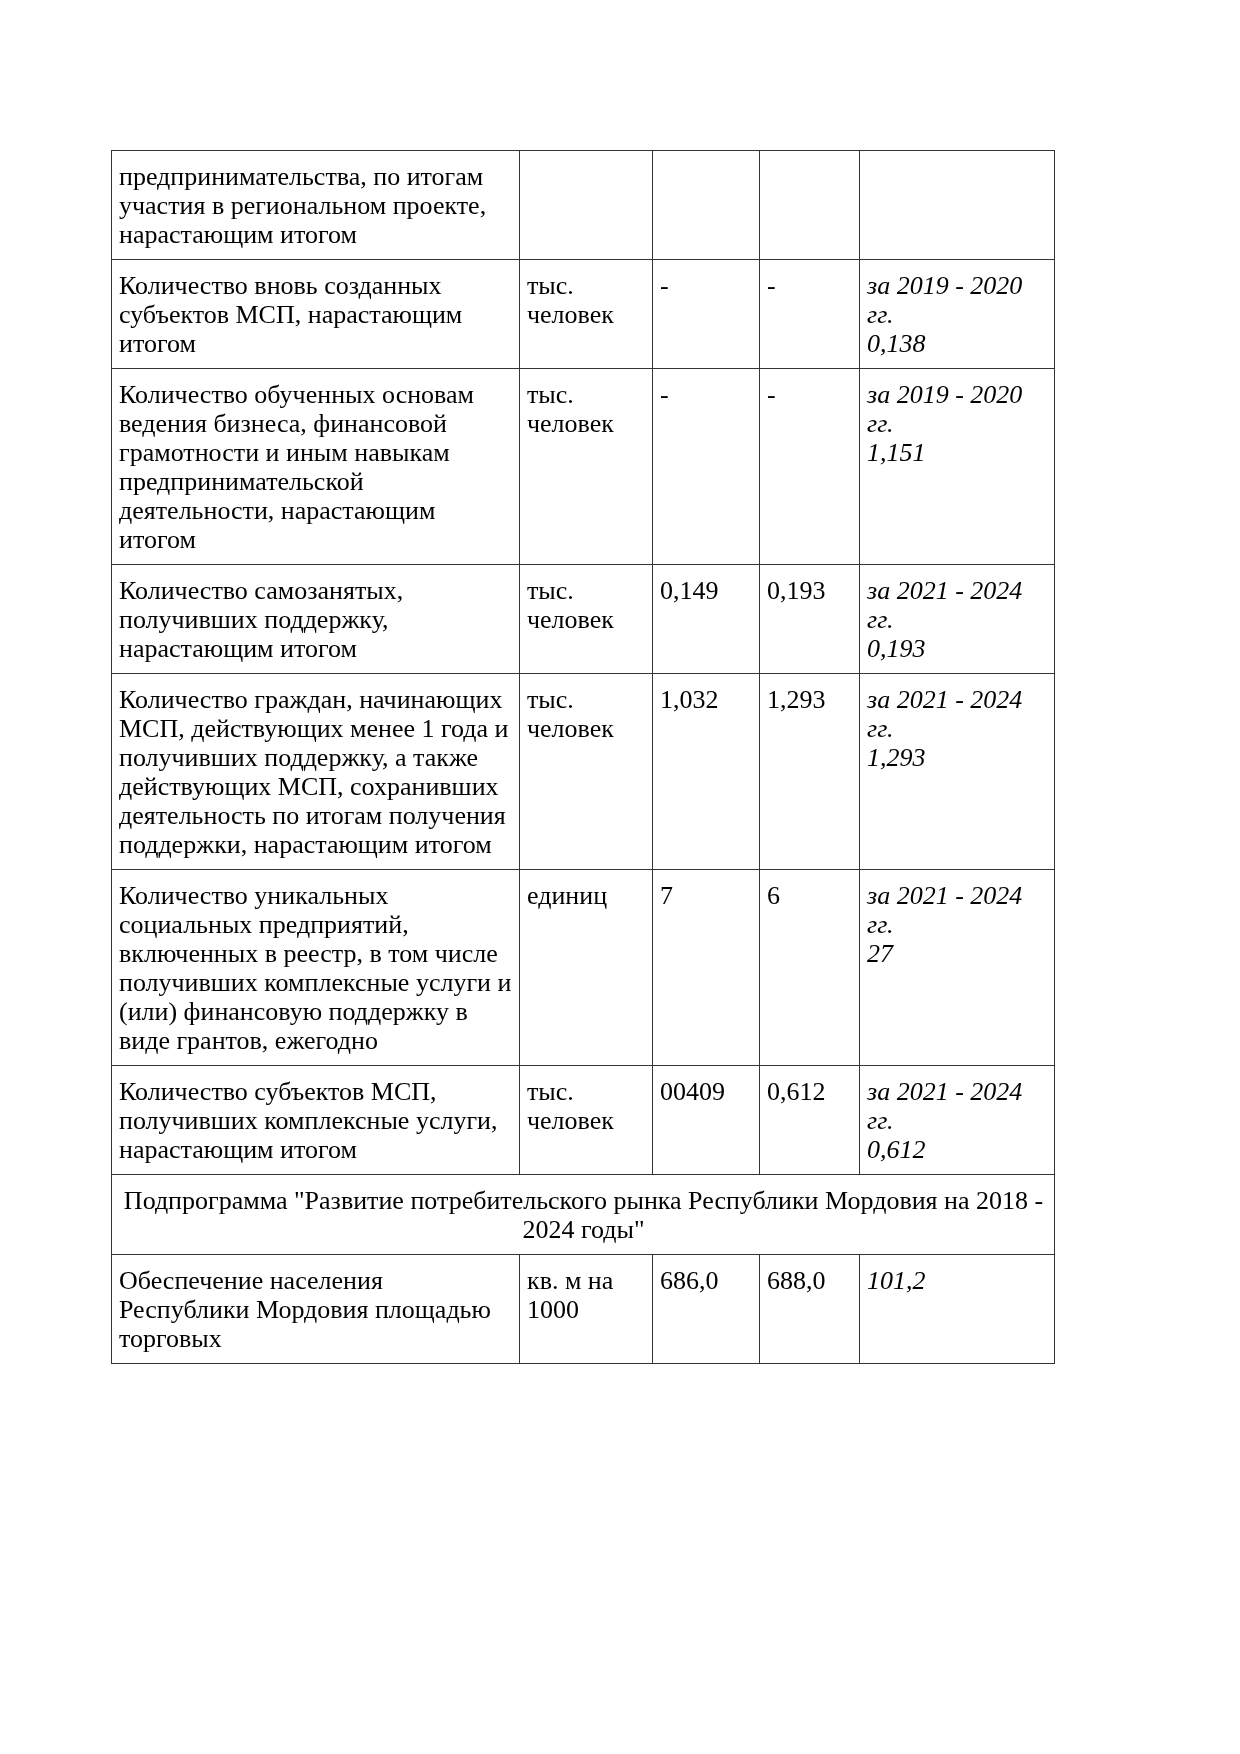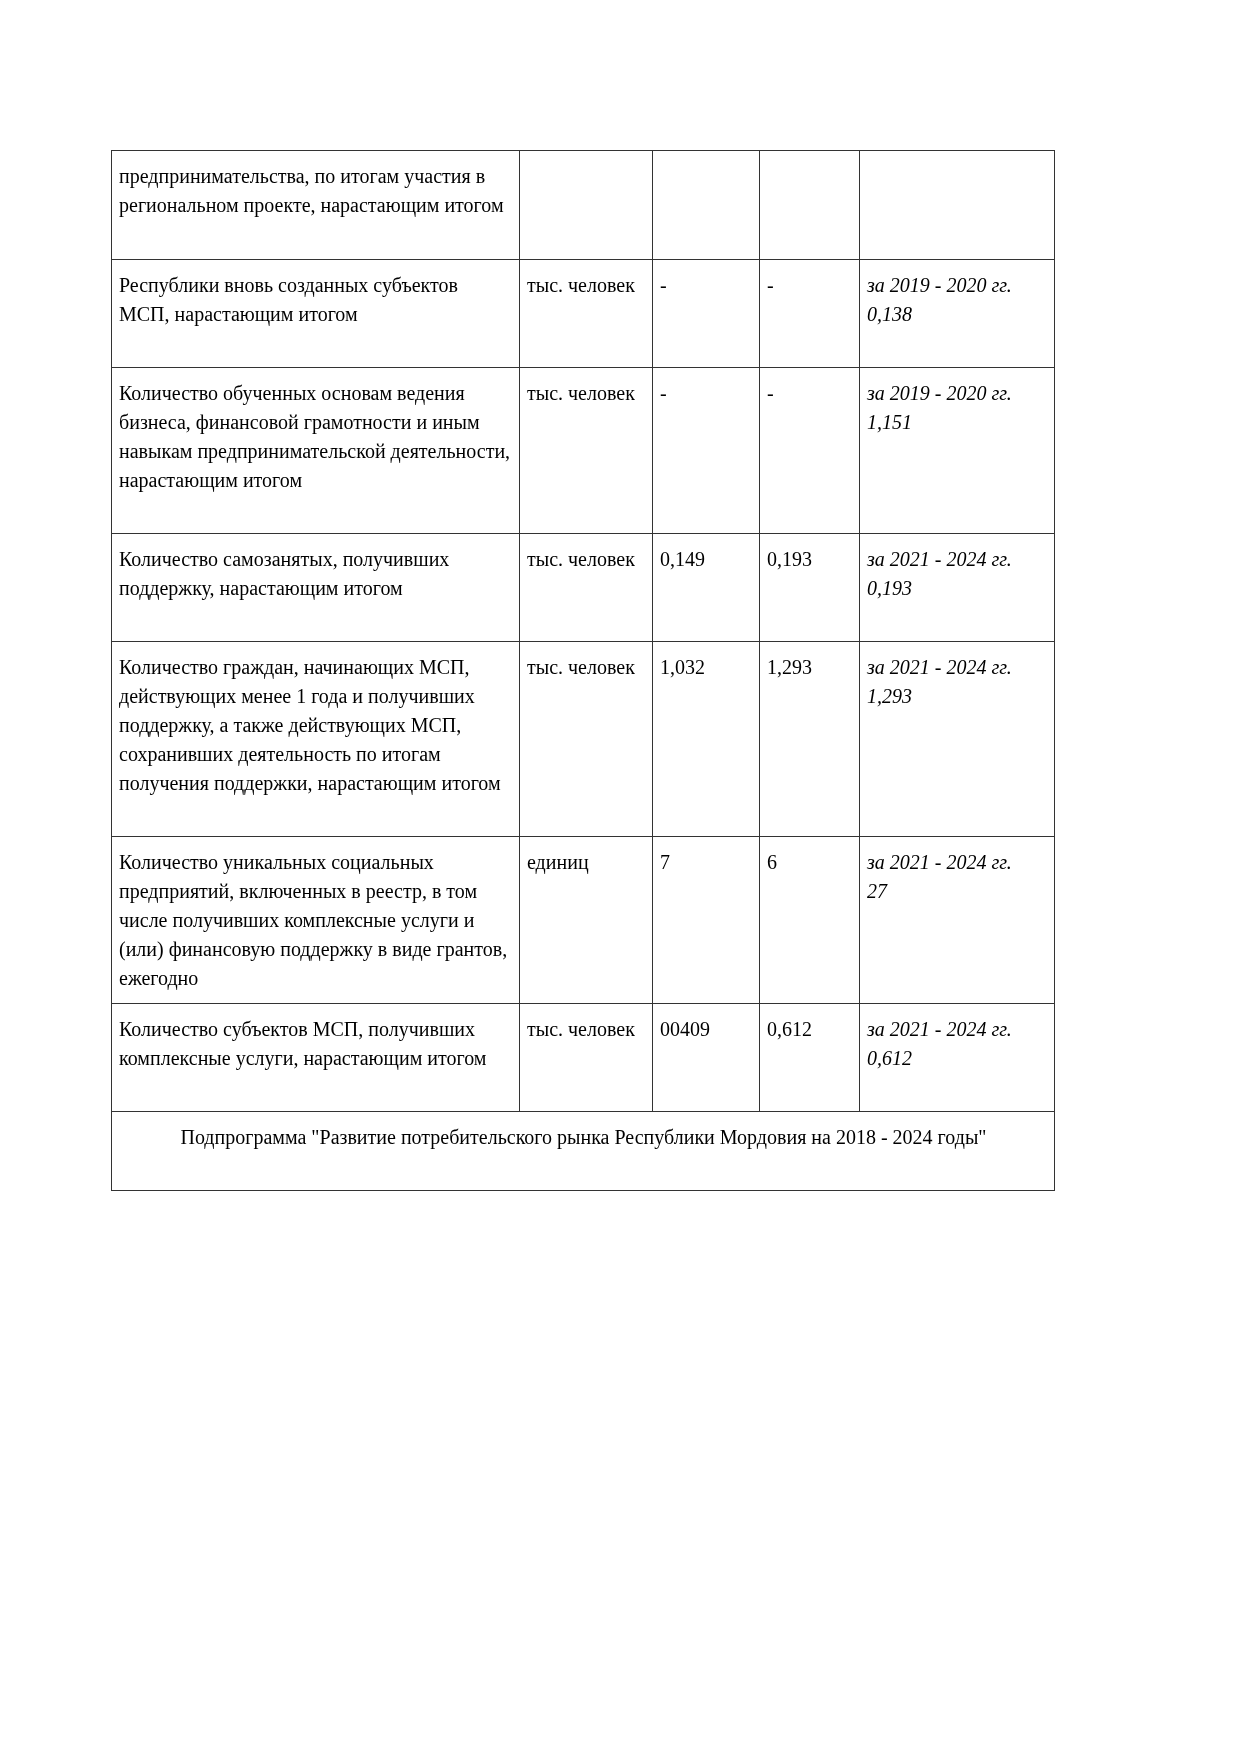--- a/index.html
+++ b/index.html
@@ -1,19 +1,19 @@
 <!DOCTYPE html>
 <html><head>
   <meta charset="utf-8">
   <style>
     html, body { margin: 0; padding: 0; background: #ffffff; }
     body { width: 1240px; height: 1754px; position: relative; overflow: hidden;
            font-family: "Liberation Serif", "DejaVu Serif", serif; color: #000; }
     table.doc { position: absolute; left: 111px; top: 150px; width: 943px;
-                border-collapse: collapse; table-layout: fixed; font-size: 20px; line-height: 29px; }
+                border-collapse: collapse; table-layout: fixed; font-size: 26px; line-height: 29px; }
     table.doc td { border: 1.5px solid #333; vertical-align: top; padding: 11px 6px 10px 7px; }
     col.c1 { width: 408px; } col.c2 { width: 133px; } col.c3 { width: 107px; }
     col.c4 { width: 100px; } col.c5 { width: 195px; }
     td.name { text-align: left; }
     td.ctr { }
     td.section { text-align: center; padding: 11px 20px 10px 20px; }
     .line { display: block; font-style: italic; }
   </style>
 </head>
 <body>
@@ -30,21 +30,21 @@
       <tr style="height:109px">
         <td class="name">предпринимательства, по итогам участия в региональном проекте, нарастающим итогом</td>
         <td class="ctr"></td>
         <td class="ctr"></td>
         <td class="ctr"></td>
         <td class="ctr">
           <span class="line"></span>
         </td>
       </tr>
       <tr style="height:108px">
-        <td class="name">Республики вновь созданных субъектов МСП, нарастающим итогом</td>
+        <td class="name">Количество вновь созданных субъектов МСП, нарастающим итогом</td>
         <td class="ctr">тыс. человек</td>
         <td class="ctr">-</td>
         <td class="ctr">-</td>
         <td class="ctr">
           <span class="line">за 2019 - 2020 гг.</span>
           <span class="line">0,138</span>
         </td>
       </tr>
       <tr style="height:166px">
         <td class="name">Количество обученных основам ведения бизнеса, финансовой грамотности и иным навыкам предпринимательской деятельности, нарастающим итогом</td>
@@ -92,14 +92,23 @@
         <td class="ctr">00409</td>
         <td class="ctr">0,612</td>
         <td class="ctr">
           <span class="line">за 2021 - 2024 гг.</span>
           <span class="line">0,612</span>
         </td>
       </tr>
       <tr style="height:79px">
         <td class="section" colspan="5">Подпрограмма "Развитие потребительского рынка Республики Мордовия на 2018 - 2024 годы"</td>
       </tr>
+      <tr style="height:80px">
+        <td class="name">Обеспечение населения Республики Мордовия площадью торговых</td>
+        <td class="ctr">кв. м на 1000</td>
+        <td class="ctr">686,0</td>
+        <td class="ctr">688,0</td>
+        <td class="ctr">
+          <span class="line">101,2</span>
+        </td>
+      </tr>
     </tbody>
 </table>
 
 </body></html>

